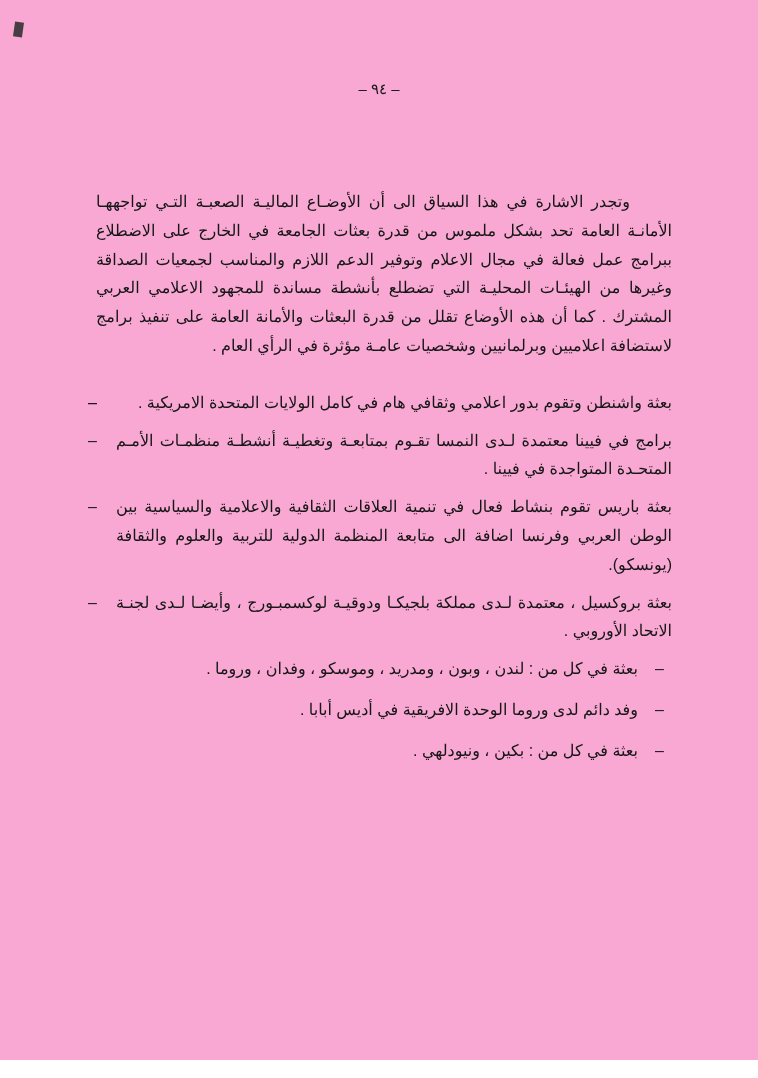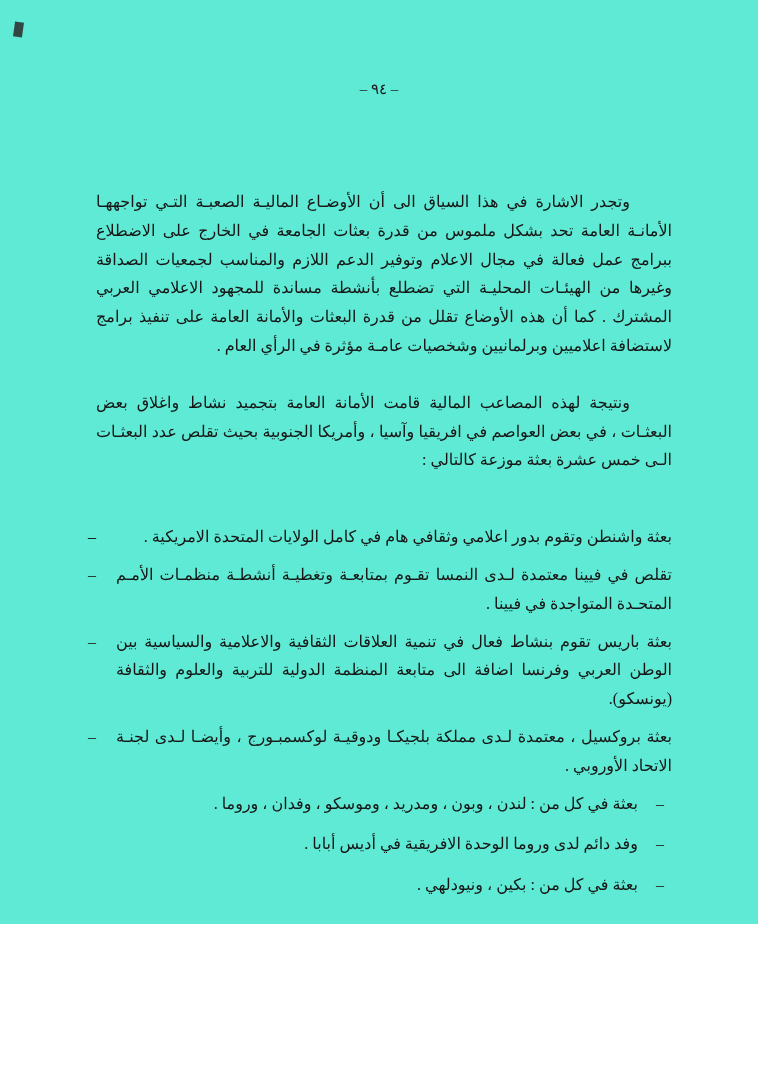--- a/index.html
+++ b/index.html
@@ -1,24 +1,24 @@
 <!DOCTYPE html>
 <html lang="ar"><head>
 <meta charset="utf-8">
 <style>
   * { margin: 0; padding: 0; box-sizing: border-box; }
   html, body { background: #ffffff; }
   .page {
     position: relative;
     width: 758px;
-    height: 924px;
+    height: 1060px;
     margin: 0 auto;
-    background: #5eead4;
+    background: #f9a8d4;
     overflow: hidden;
-    font-family: Liberation Serif, serif;
+    font-family: Liberation Sans, sans-serif;
     color: #141414;
   }
   .scan-artifact {
     position: absolute;
     top: 22px;
     left: 14px;
     width: 9px;
     height: 15px;
     background: #2a2a2a;
     transform: rotate(8deg);
@@ -79,36 +79,35 @@
 <div class="page">
 
   <div class="scan-artifact"></div>
 
   <div class="page-number">– ٩٤ –</div>
 
   <div class="content">
 
     <p class="para indent">وتجدر الاشارة في هذا السياق الى أن الأوضـاع الماليـة الصعبـة التـي تواجههـا الأمانـة العامة تحد بشكل ملموس من قدرة بعثات الجامعة في الخارج على الاضطلاع ببرامج عمل فعالة في مجال الاعلام وتوفير الدعم اللازم والمناسب لجمعيات الصداقة وغيرها من الهيئـات المحليـة التي تضطلع بأنشطة مساندة للمجهود الاعلامي العربي المشترك . كما أن هذه الأوضاع تقلل من قدرة البعثات والأمانة العامة على تنفيذ برامج لاستضافة اعلاميين وبرلمانيين وشخصيات عامـة مؤثرة في الرأي العام .</p>
 
-    <p class="para indent last-para">ونتيجة لهذه المصاعب المالية قامت الأمانة العامة بتجميد نشاط واغلاق بعض البعثـات ، في بعض العواصم في افريقيا وآسيا ، وأمريكا الجنوبية بحيث تقلص عدد البعثـات الـى خمس عشرة بعثة موزعة كالتالي :</p>
 
     <div class="missions-list">
 
       <div class="item">
         <span class="marker">–</span>
       </div>
 
       <div class="item">
         <span class="marker">–</span>
         <span class="item-text">بعثة واشنطن وتقوم بدور اعلامي وثقافي هام في كامل الولايات المتحدة الامريكية .</span>
       </div>
 
       <div class="item">
         <span class="marker">–</span>
-        <span class="item-text">تقلص في فيينا معتمدة لـدى النمسا تقـوم بمتابعـة وتغطيـة أنشطـة منظمـات الأمـم المتحـدة المتواجدة في فيينا .</span>
+        <span class="item-text">برامج في فيينا معتمدة لـدى النمسا تقـوم بمتابعـة وتغطيـة أنشطـة منظمـات الأمـم المتحـدة المتواجدة في فيينا .</span>
       </div>
 
       <div class="item">
         <span class="marker">–</span>
         <span class="item-text">بعثة باريس تقوم بنشاط فعال في تنمية العلاقات الثقافية والاعلامية والسياسية بين الوطن العربي وفرنسا اضافة الى متابعة المنظمة الدولية للتربية والعلوم والثقافة (يونسكو).</span>
       </div>
 
       <div class="item">
         <span class="marker">–</span>
         <span class="item-text">بعثة بروكسيل ، معتمدة لـدى مملكة بلجيكـا ودوقيـة لوكسمبـورج ، وأيضـا لـدى لجنـة الاتحاد الأوروبي .</span>

